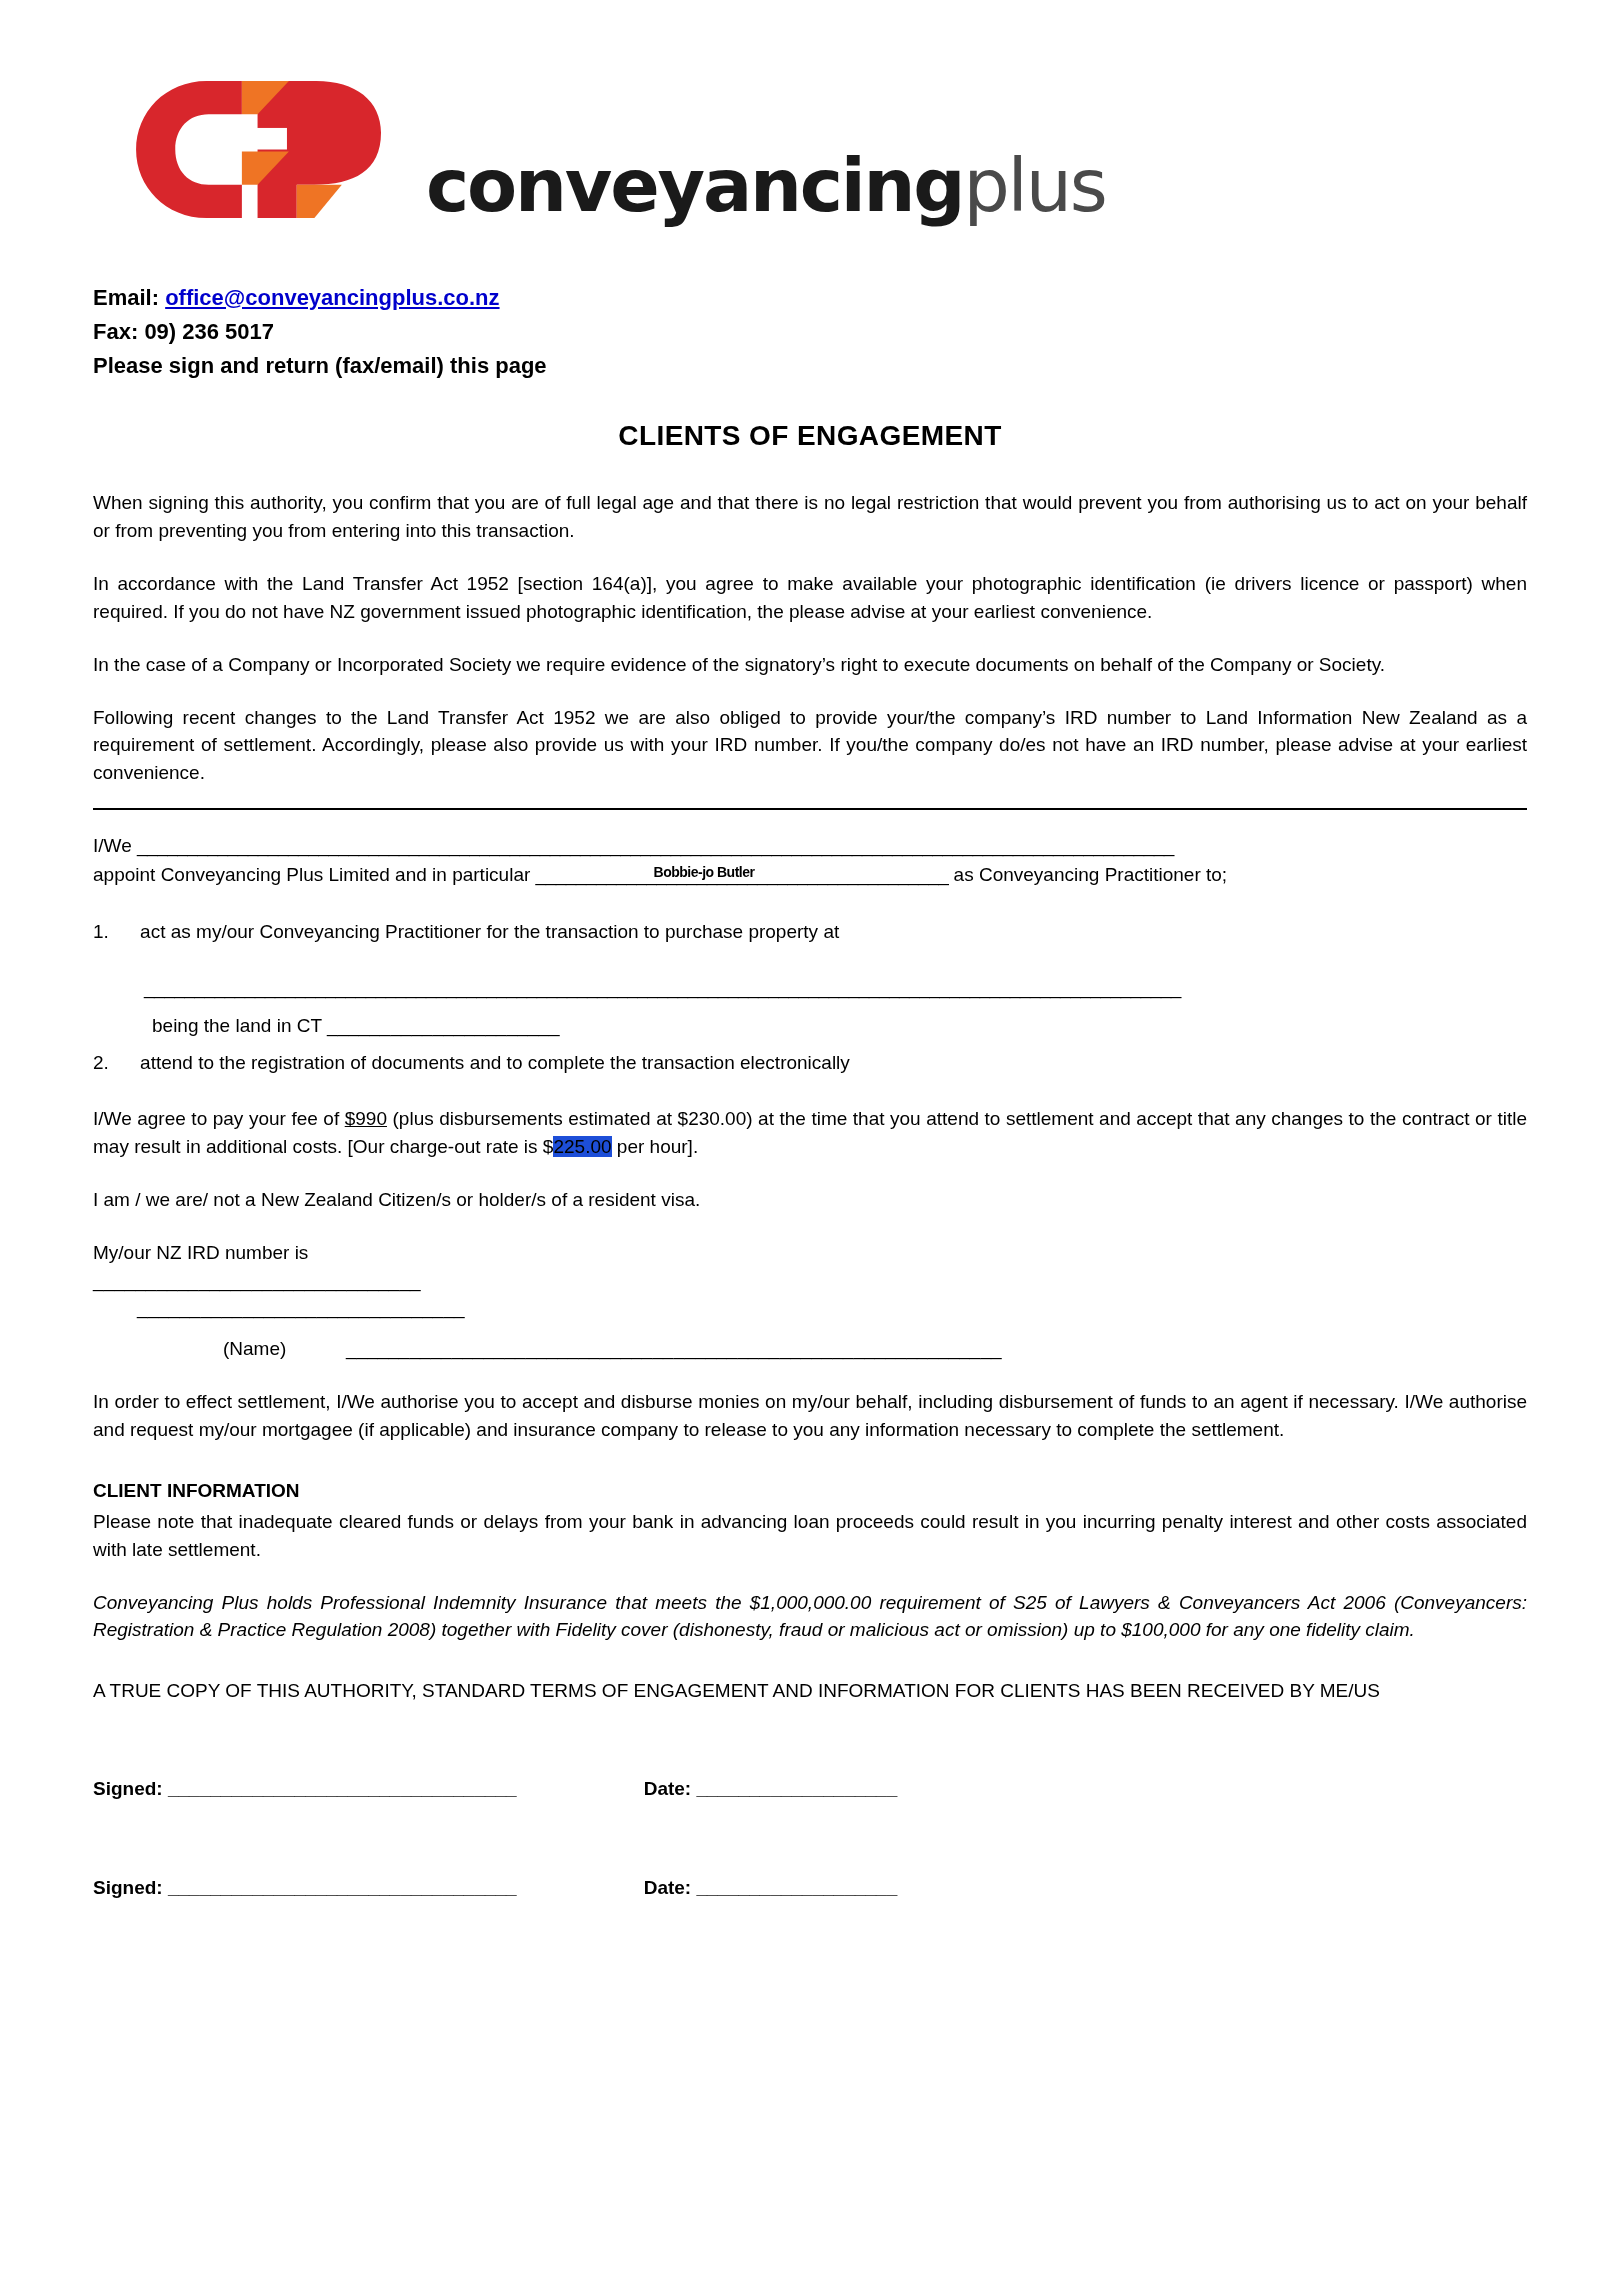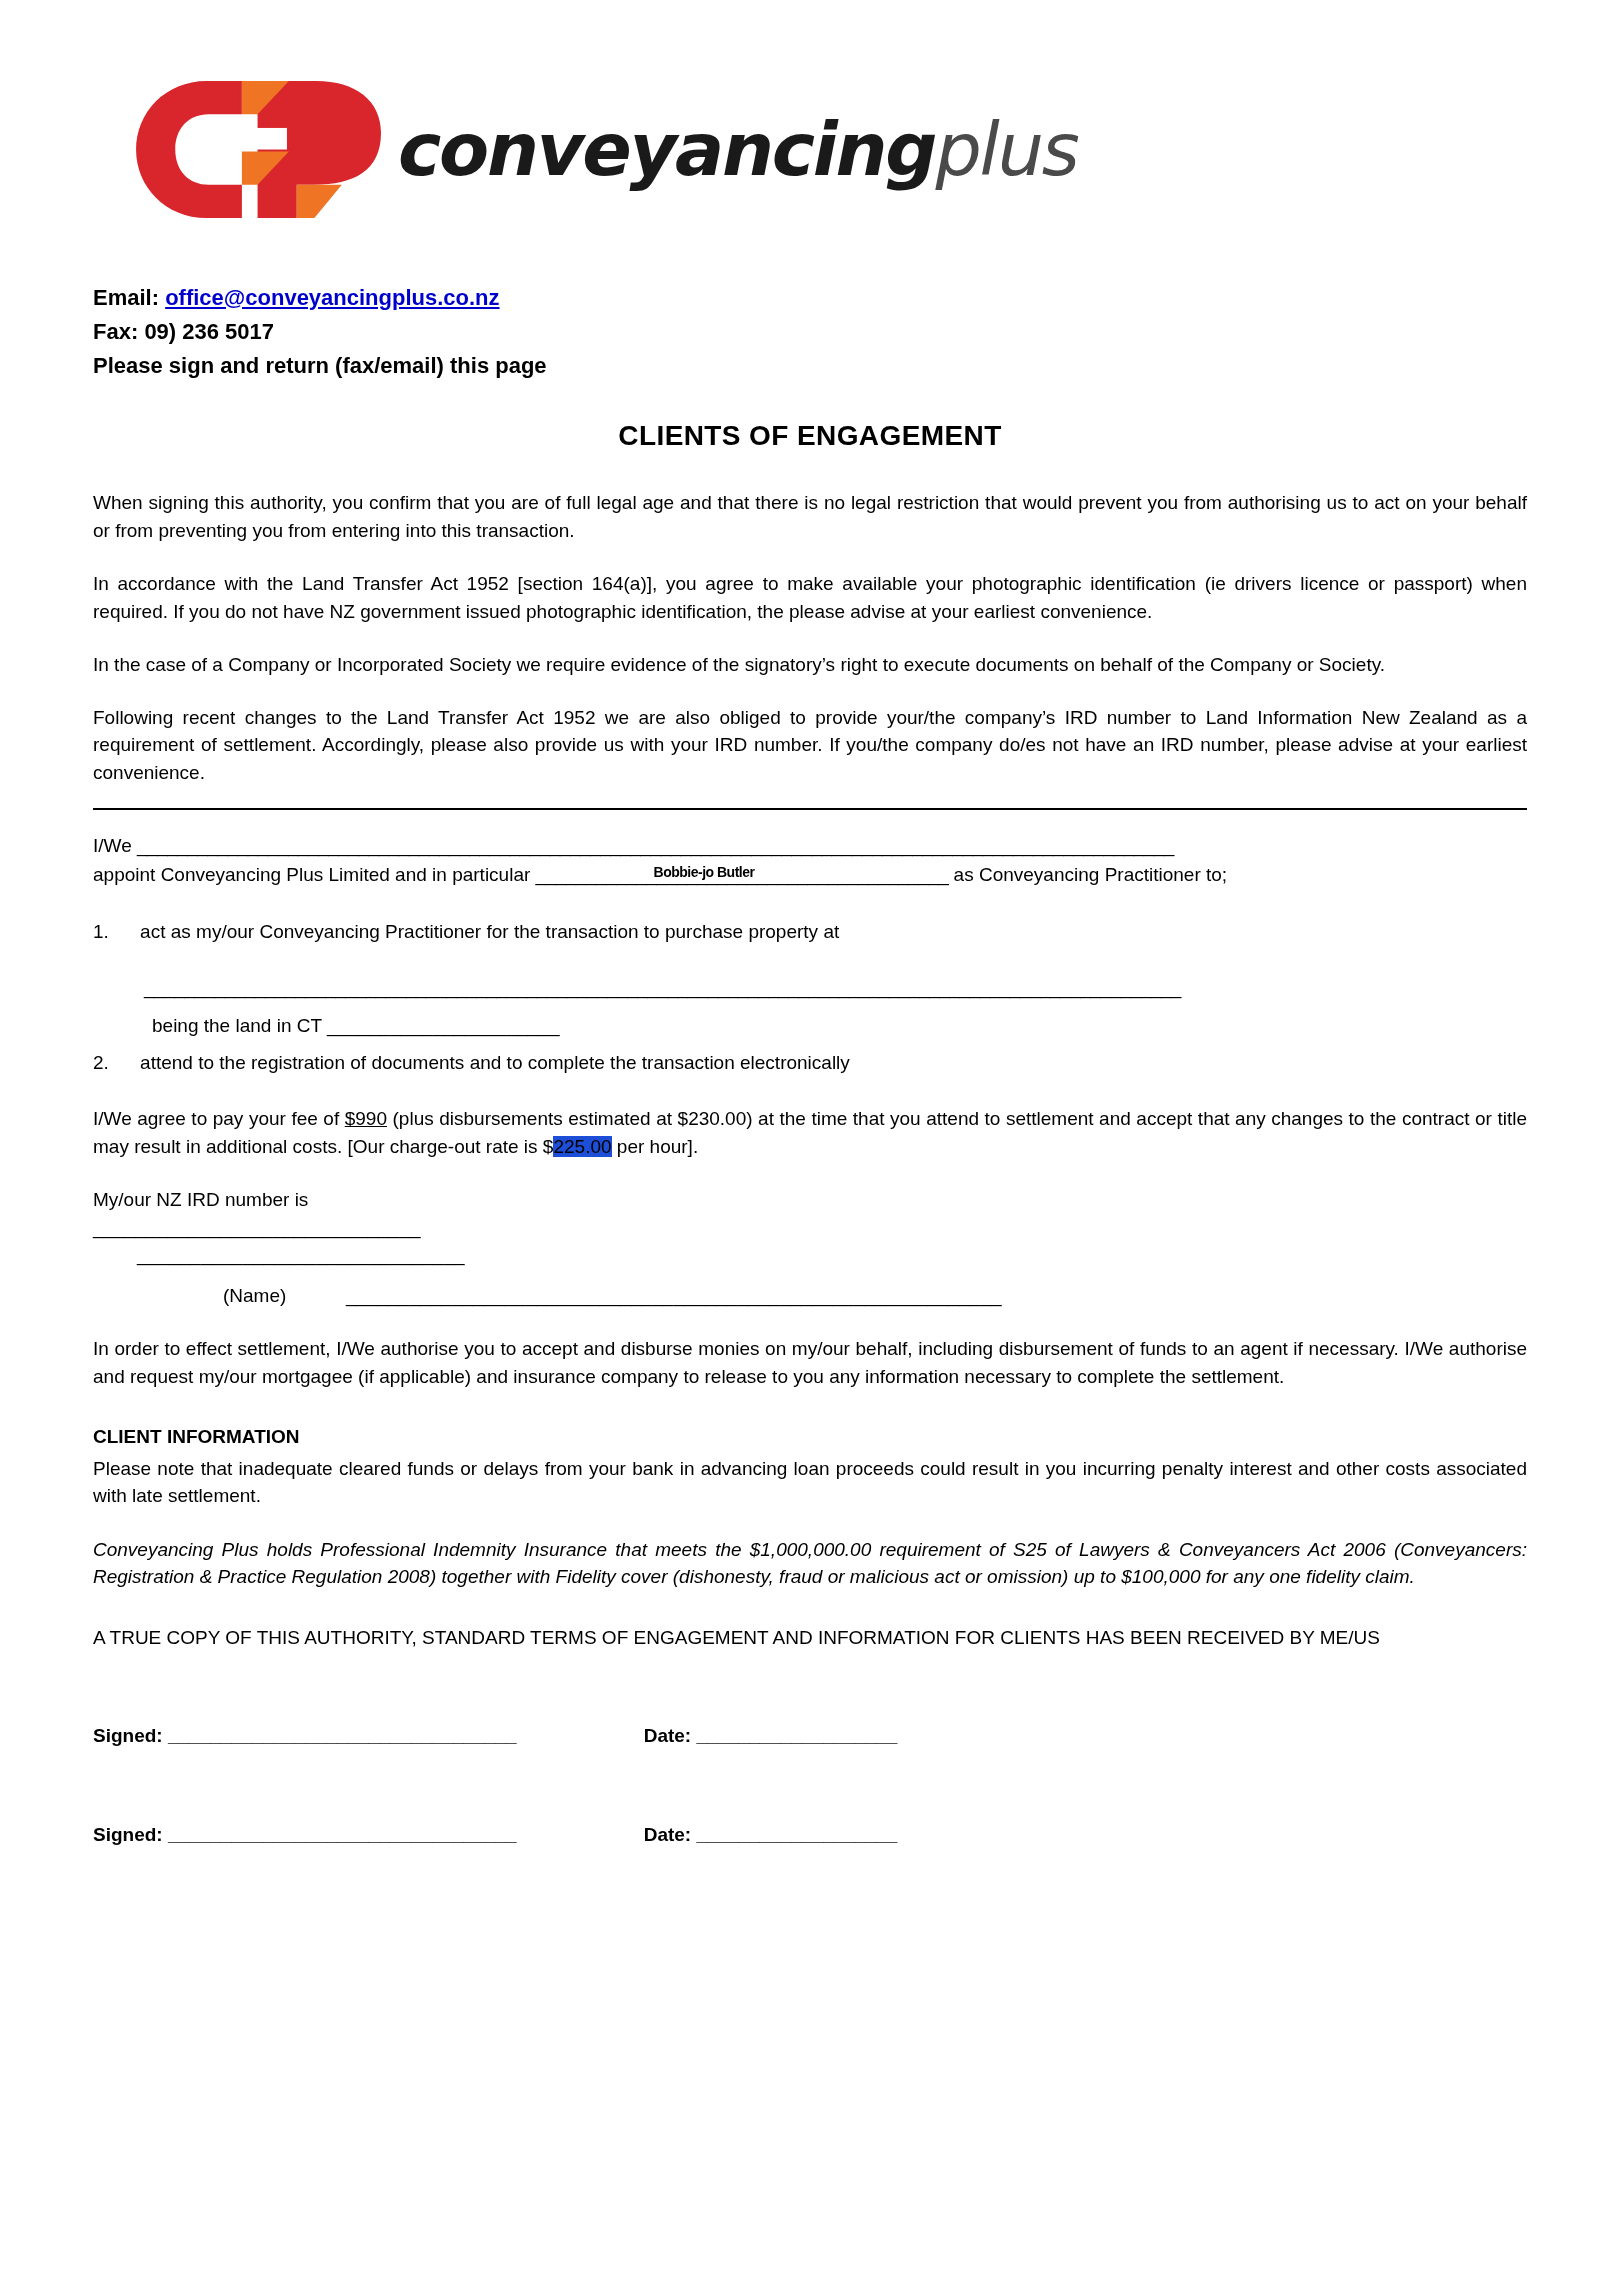--- a/index.html
+++ b/index.html
@@ -17,26 +17,25 @@
     width: 1620px;
     min-height: 2293px;
     background: #ffffff;
     box-sizing: border-box;
     padding: 59px 93px 39px 93px;
   }
 
   
   .logo-row {
     display: flex;
-    align-items: center;
-    gap: 9px;
+    align-items: flex-end;
+    gap: 37px;
     padding-left: 39px;
     margin-top: 17.6px;
     margin-bottom: 59px;
-    font-style: italic;
   }
   .logo-mark {
     position: relative;
     width: 257px;
     height: 145px;
     flex: 0 0 auto;
   }
   .logo-mark svg { display: block; }
   .logo-word {
     font-family: "DejaVu Sans", sans-serif;
@@ -217,20 +216,21 @@
       <li>
         <span class="num">2.</span>
         <span class="txt">attend to the registration of documents and to complete the transaction electronically</span>
       </li>
     </ol>
 
     <p class="para">
       <span>I/We agree to pay your fee of </span><span class="b ul">$990</span><span> (plus disbursements estimated at $230.00) at the time that you attend to settlement and accept that any changes to the contract or title may result in additional costs. [Our charge-out rate is $</span><span class="hl">225.00</span><span> per hour].</span>
     </p>
 
+    <p class="para">I am / we are/ not a New Zealand Citizen/s or holder/s of a resident visa.</p>
 
     <div class="irdrow">
       <span class="lbl">My/our NZ IRD number is</span>
       <span class="blank">_______________________________</span>
       <span class="blank2">_______________________________</span>
     </div>
     <div class="namerow">
       <span class="lbl">(Name)</span>
       <span class="blank" style="width:284px;">_______________________________</span>
       <span class="blank2" style="width:284px;margin-left:44px;">_______________________________</span>

